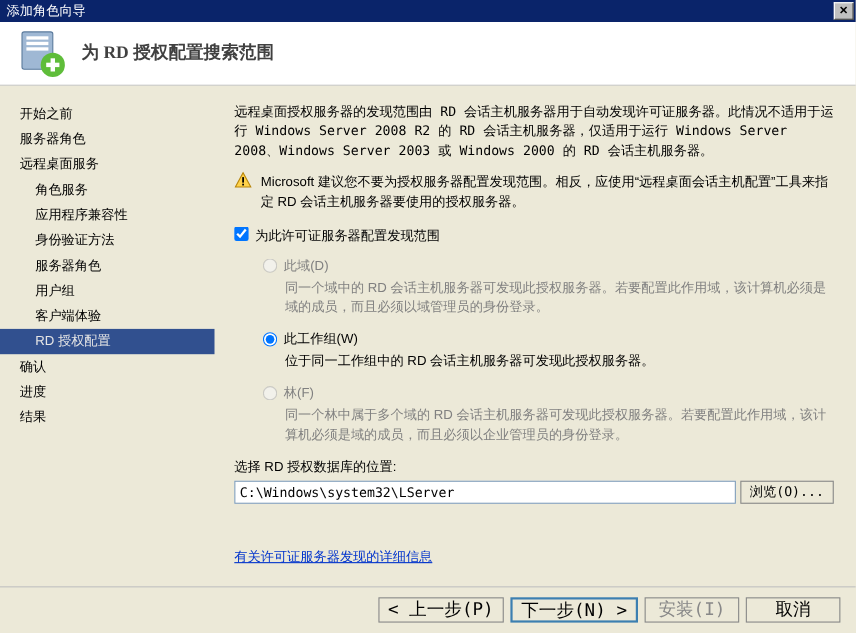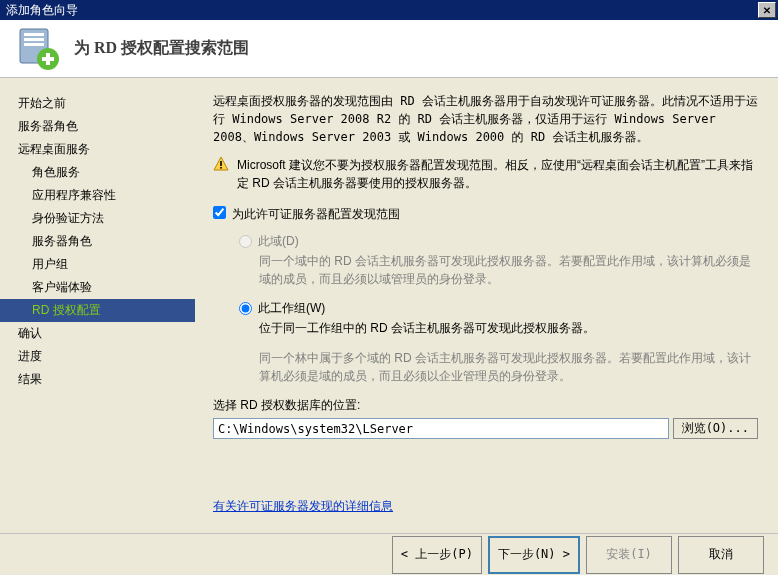--- a/index.html
+++ b/index.html
@@ -55,21 +55,21 @@
 }
 .sidebar-item {
   padding: 3px 0 3px 18px;
   color: #000;
   cursor: pointer;
   font-size: 12px;
 }
 .sidebar-item.sub { padding-left: 32px; }
 .sidebar-item.selected {
   background: #31508f;
-  color: #84cc16;
+  color: #e5e5e5;
 }
 .content {
   flex: 1;
   padding: 14px 20px 10px 18px;
   font-size: 12px;
   color: #000;
   position: relative;
 }
 .intro { line-height: 1.5; margin-bottom: 10px; font-family: SimSun, monospace; }
 .warning-row { display: flex; gap: 8px; margin-bottom: 14px; line-height: 1.5; }
@@ -113,26 +113,26 @@
   height: 42px;
   border-top: 1px solid #c0c0c0;
   display: flex;
   justify-content: flex-end;
   align-items: center;
   gap: 6px;
   padding-right: 14px;
   background: #ece9d8;
 }
 .footer button {
-  height: 38px;
+  height: 23px;
   min-width: 86px;
   padding: 0 8px;
   border: 1px solid #888;
   background: #ece9d8;
-  font-size: 12px;
+  font-size: 16px;
   cursor: pointer;
   font-family: SimSun, monospace;
 }
 .footer button.default { border: 2px solid #3c7fb1; }
 .footer button:disabled { color: #888; cursor: default; }
 input[type=radio]:disabled + span { color: #808080; }
 </style>
 </head>
 <body>
 
@@ -203,20 +203,24 @@
 
       <div class="radio-item">
         <div class="radio-head">
           <input type="radio" name="scope" checked="" style="">
           <span>此工作组(W)</span>
         </div>
         <div class="radio-desc">位于同一工作组中的 RD 会话主机服务器可发现此授权服务器。</div>
       </div>
 
       <div class="radio-item">
+        <div class="radio-head">
+          <input type="radio" name="scope" disabled="" style="">
+          <span class="disabled-text">林(F)</span>
+        </div>
         <div class="radio-desc disabled-text">同一个林中属于多个域的 RD 会话主机服务器可发现此授权服务器。若要配置此作用域，该计算机必须是域的成员，而且必须以企业管理员的身份登录。</div>
       </div>
     </div>
 
     <div class="db-label">选择 RD 授权数据库的位置:</div>
     <div class="db-row">
       <input class="db-input" type="text" value="C:\Windows\system32\LServer" style="">
       <button class="browse-btn">浏览(O)...</button>
     </div>
 

